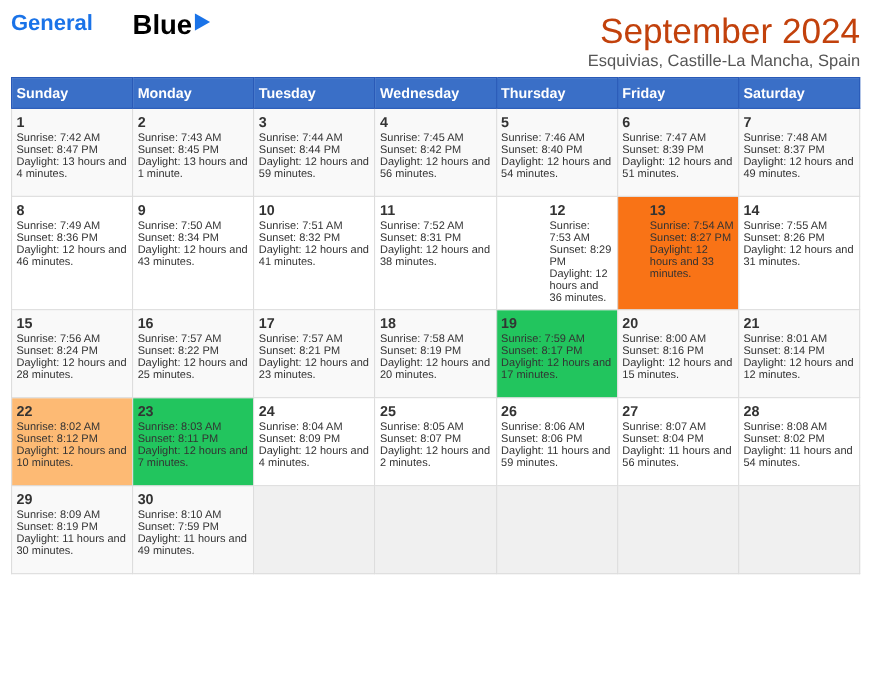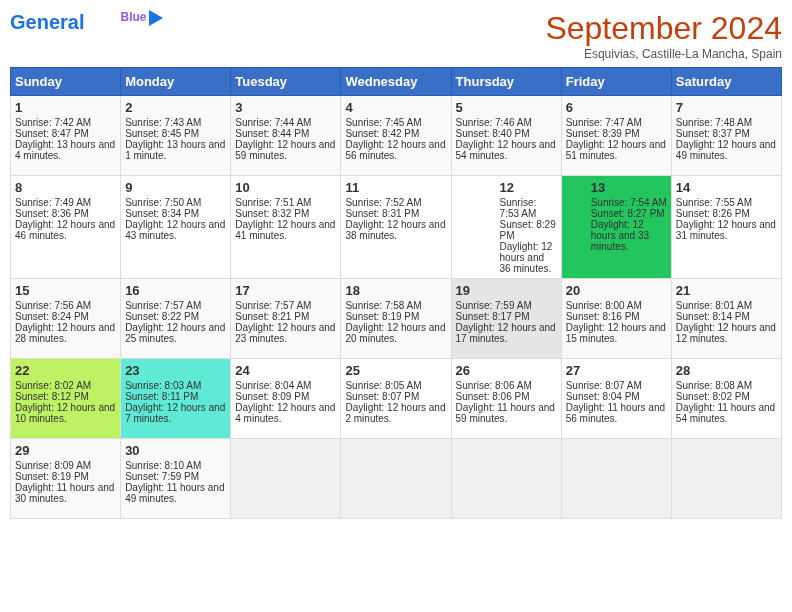--- a/index.html
+++ b/index.html
@@ -23,21 +23,21 @@
     }
     .title-block {
       text-align: right;
     }
     .month-title {
       font-size: 32px;
       font-weight: normal;
       color: #c2410c;
     }
     .subtitle {
-      font-size: 12px;
+      font-size: 15px;
       color: #555;
     }
     table {
       width: 100%;
       border-collapse: collapse;
       table-layout: fixed;
     }
     th {
       background-color: #3a6fc7;
       color: #fff;
@@ -69,21 +69,21 @@
 </head>
 <body>
 
 <div class="header">
   <div class="logo">
 
     <div style="display:flex;flex-direction:column;line-height:1.1;">
         <div style="display: flex; align-items: center; gap: 2px;">
           <div style="display: flex; flex-direction: row; gap: 36px;">
             <span style="font-size: 20px; font-weight: bold; color: rgb(26, 115, 232); line-height: 1.1;">General</span>
-            <span style="font-size: 12px; font-weight: bold; color: #8b5cf6; line-height: 1.1;">Blue</span>
+            <span style="font-size: 25px; font-weight: bold; color: #000000; line-height: 1.1;">Blue</span>
           </div>
           <svg width="14" height="24" viewBox="0 0 14 24">
             <polygon points="0,0 14,8 0,16" fill="#1a73e8"></polygon>
           </svg>
         </div>
       </div>
   </div>
   <div class="title-block">
     <div class="month-title">September 2024</div>
     <div class="subtitle">Esquivias, Castille-La Mancha, Spain</div>
@@ -171,21 +171,21 @@
         <span>Sunrise: 7:52 AM</span><br>
         <span>Sunset: 8:31 PM</span><br>
         <span>Daylight: 12 hours and 38 minutes.</span>
       </td>
         <td style="background: rgb(255, 255, 255); padding-left: 48px;">
         <span class="day-num">12</span>
         <span>Sunrise: 7:53 AM</span><br>
         <span>Sunset: 8:29 PM</span><br>
         <span>Daylight: 12 hours and 36 minutes.</span>
       </td>
-        <td style="background: #22c55e; padding-left: 29px;">
+        <td style="background: #f97316; padding-left: 29px;">
         <span class="day-num">13</span>
         <span>Sunrise: 7:54 AM</span><br>
         <span>Sunset: 8:27 PM</span><br>
         <span>Daylight: 12 hours and 33 minutes.</span>
       </td>
         <td style="background: rgb(255, 255, 255);">
         <span class="day-num">14</span>
         <span>Sunrise: 7:55 AM</span><br>
         <span>Sunset: 8:26 PM</span><br>
         <span>Daylight: 12 hours and 31 minutes.</span>
@@ -209,47 +209,47 @@
         <span>Sunrise: 7:57 AM</span><br>
         <span>Sunset: 8:21 PM</span><br>
         <span>Daylight: 12 hours and 23 minutes.</span>
       </td>
         <td style="background: rgb(249, 249, 249);">
         <span class="day-num">18</span>
         <span>Sunrise: 7:58 AM</span><br>
         <span>Sunset: 8:19 PM</span><br>
         <span>Daylight: 12 hours and 20 minutes.</span>
       </td>
-        <td style="background: #e5e5e5;">
+        <td style="background: #22c55e;">
         <span class="day-num">19</span>
         <span>Sunrise: 7:59 AM</span><br>
         <span>Sunset: 8:17 PM</span><br>
         <span>Daylight: 12 hours and 17 minutes.</span>
       </td>
         <td style="background: rgb(249, 249, 249);">
         <span class="day-num">20</span>
         <span>Sunrise: 8:00 AM</span><br>
         <span>Sunset: 8:16 PM</span><br>
         <span>Daylight: 12 hours and 15 minutes.</span>
       </td>
         <td style="background: rgb(249, 249, 249);">
         <span class="day-num">21</span>
         <span>Sunrise: 8:01 AM</span><br>
         <span>Sunset: 8:14 PM</span><br>
         <span>Daylight: 12 hours and 12 minutes.</span>
       </td>
       </tr>
       <tr>
-        <td style="background: #bef264; margin-left: 32px;">
+        <td style="background: #fdba74; margin-left: 32px;">
         <span class="day-num">22</span>
         <span>Sunrise: 8:02 AM</span><br>
         <span>Sunset: 8:12 PM</span><br>
         <span>Daylight: 12 hours and 10 minutes.</span>
       </td>
-        <td style="background: #5eead4;">
+        <td style="background: #22c55e;">
         <span class="day-num">23</span>
         <span>Sunrise: 8:03 AM</span><br>
         <span>Sunset: 8:11 PM</span><br>
         <span>Daylight: 12 hours and 7 minutes.</span>
       </td>
         <td style="background: rgb(255, 255, 255);">
         <span class="day-num">24</span>
         <span>Sunrise: 8:04 AM</span><br>
         <span>Sunset: 8:09 PM</span><br>
         <span>Daylight: 12 hours and 4 minutes.</span>

